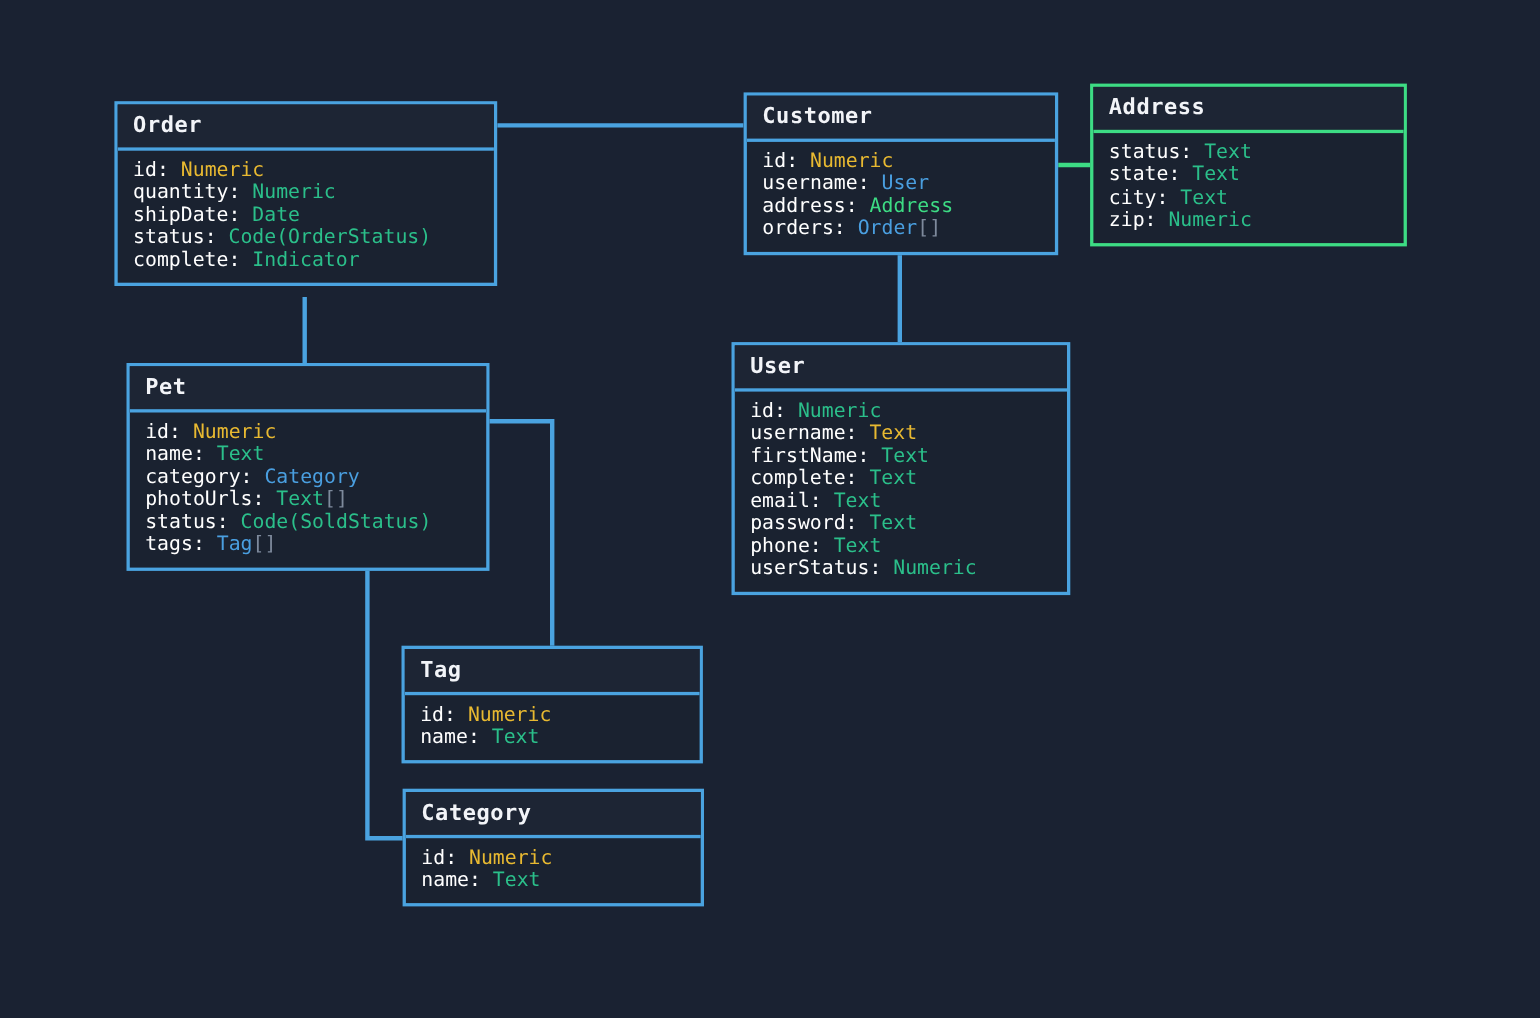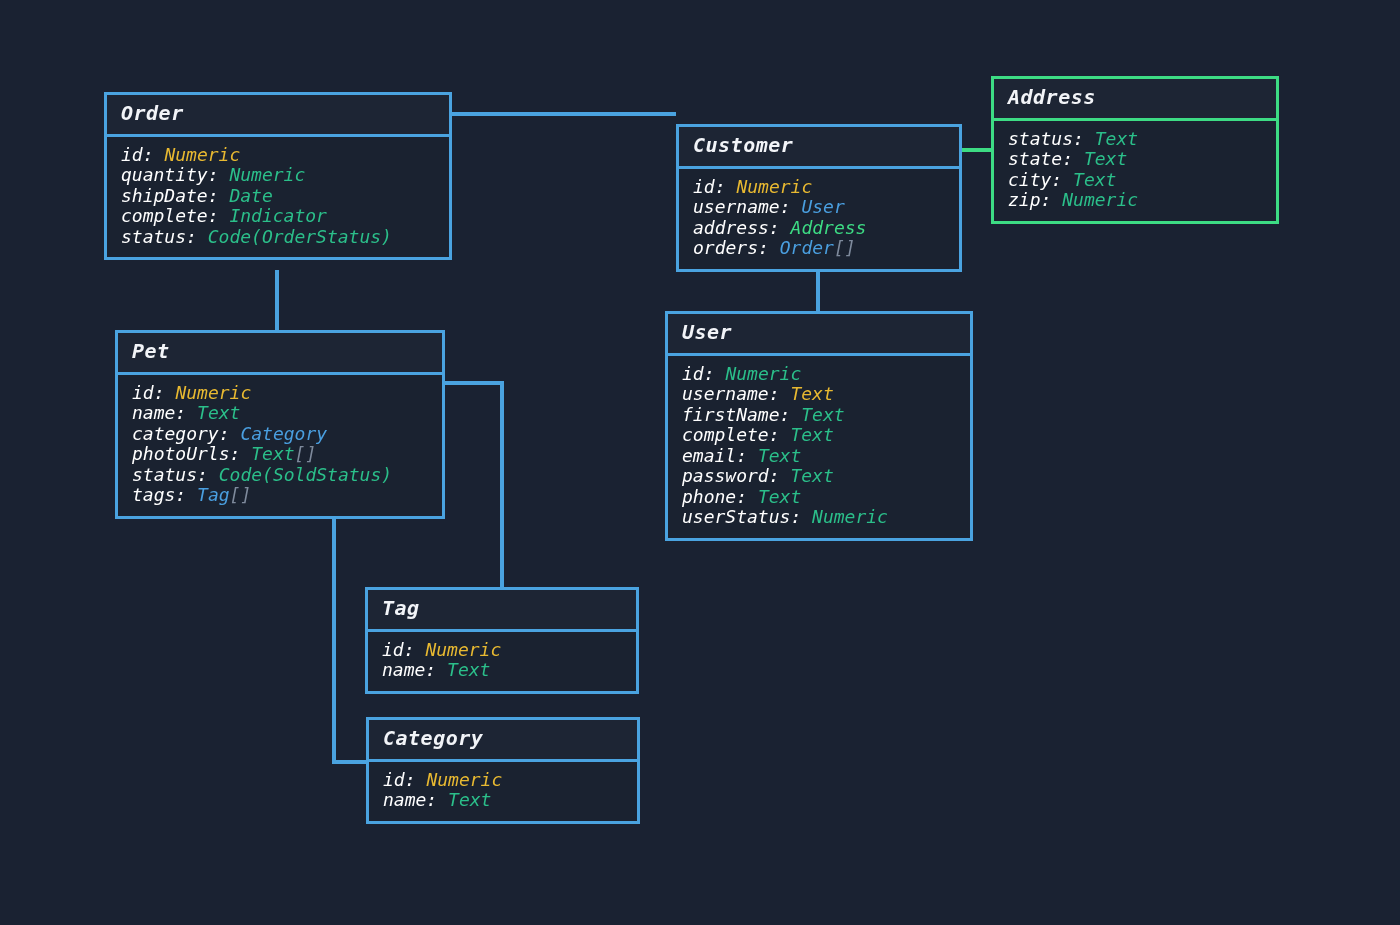--- a/index.html
+++ b/index.html
@@ -15,21 +15,20 @@
     background: #1a2232;
     font-family: "DejaVu Sans Mono", "Liberation Mono", monospace;
     position: relative;
   }
 
   #canvas {
     position: absolute;
     inset: 0;
     width: 1400px;
     height: 925px;
-    font-style: italic;
   }
 
   
   #wires {
     position: absolute;
     left: 0; top: 0;
     width: 1400px;
     height: 925px;
     pointer-events: none;
     z-index: 1;
@@ -101,26 +100,26 @@
 
     <path class="wire-blue" d="M 334 502 L 334 762 L 368 762"></path>
   </svg>
 
   <div class="entity" id="ent-order" style="left:104px; top:92px; width:348px;">
     <div class="entity-header">Order</div>
     <div class="entity-body">
       <div class="field"><span class="fname">id</span><span class="sep">: </span><span class="t-key">Numeric</span></div>
       <div class="field"><span class="fname">quantity</span><span class="sep">: </span><span class="t-prim">Numeric</span></div>
       <div class="field"><span class="fname">shipDate</span><span class="sep">: </span><span class="t-prim">Date</span></div>
+      <div class="field"><span class="fname">status</span><span class="sep">: </span><span class="t-prim">Code(OrderStatus)</span></div>
       <div class="field"><span class="fname">complete</span><span class="sep">: </span><span class="t-prim">Indicator</span></div>
-      <div class="field"><span class="fname">status</span><span class="sep">: </span><span class="t-prim">Code(OrderStatus)</span></div>
     </div>
   </div>
 
-  <div class="entity" id="ent-customer" style="left:676px; top:84px; width:286px;margin-top:40px;">
+  <div class="entity" id="ent-customer" style="left:676px; top:84px; width:286px;">
     <div class="entity-header">Customer</div>
     <div class="entity-body">
       <div class="field"><span class="fname">id</span><span class="sep">: </span><span class="t-key">Numeric</span></div>
       <div class="field"><span class="fname">username</span><span class="sep">: </span><span class="t-ref">User</span></div>
       <div class="field"><span class="fname">address</span><span class="sep">: </span><span class="t-green">Address</span></div>
       <div class="field"><span class="fname">orders</span><span class="sep">: </span><span class="t-ref">Order</span><span class="t-bracket">[]</span></div>
     </div>
   </div>
 
   <div class="entity accent-green" id="ent-address" style="left:991px; top:76px; width:288px;">

